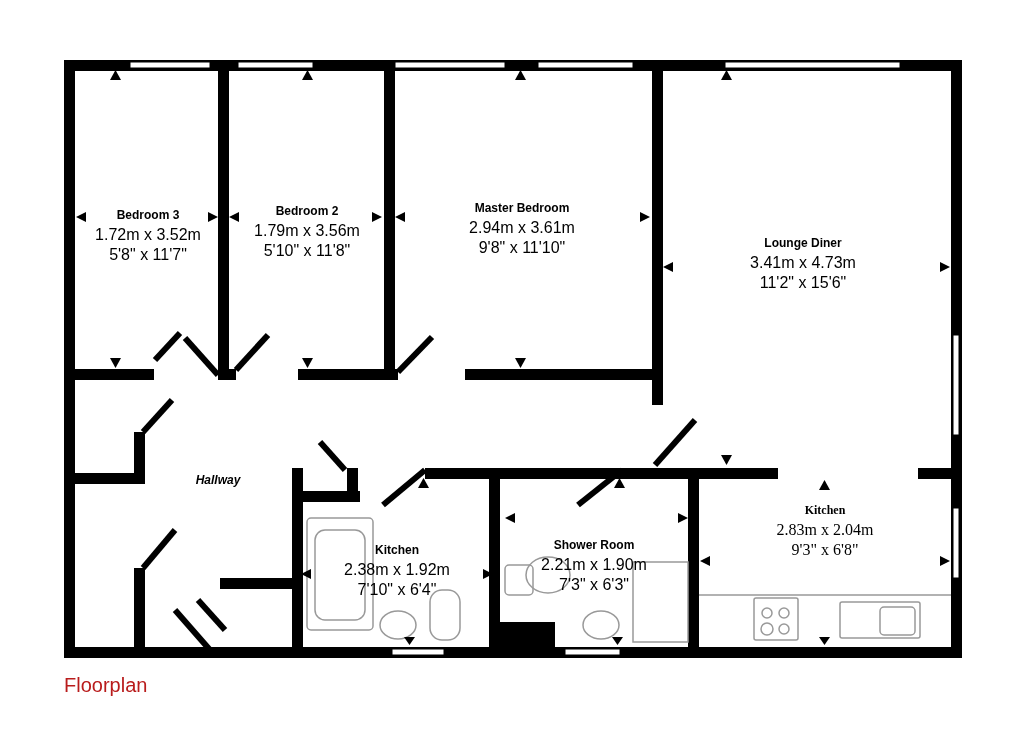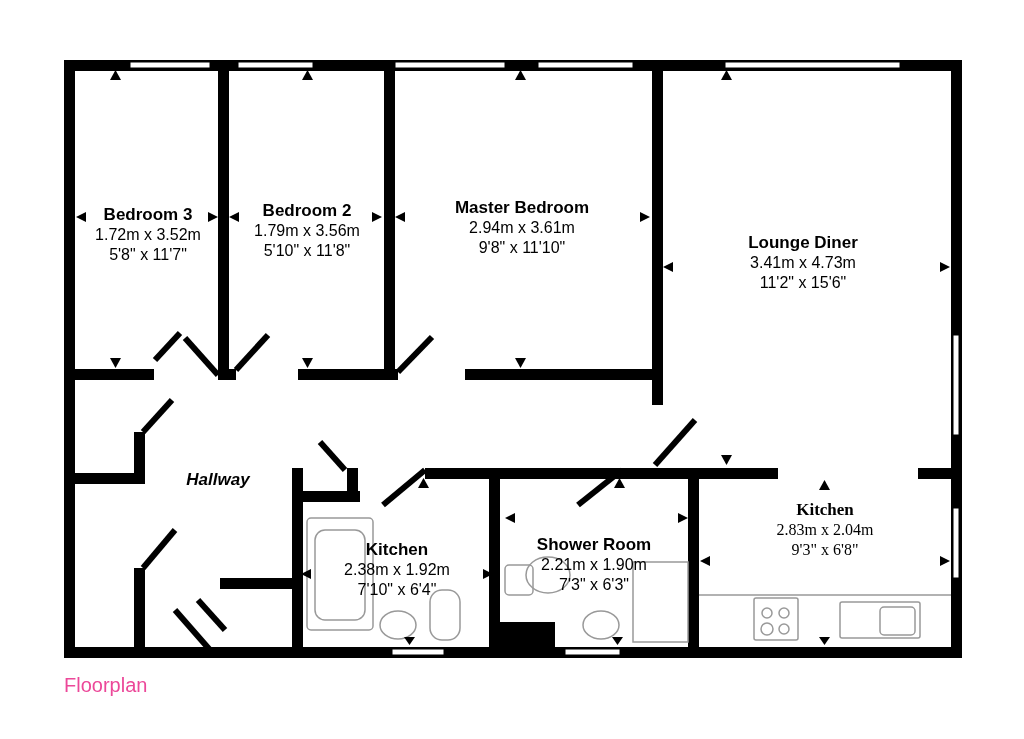--- a/index.html
+++ b/index.html
@@ -1,21 +1,21 @@
 <!DOCTYPE html>
 <html><head>
 <meta charset="utf-8">
 <style>
   html, body { margin: 0; padding: 0; background: #ffffff; }
   body { width: 1024px; height: 739px; position: relative; overflow: hidden; font-family: "Liberation Sans", sans-serif; }
   #plan { position: absolute; left: 0; top: 0; }
   .label { position: absolute; text-align: center; color: #000; line-height: 20px; transform: translateX(-50%); white-space: nowrap; }
-  .label .name { font-weight: bold; font-size: 17px; display: block; }
+  .label .name { font-weight: bold; font-size: 12px; display: block; }
   .label .dim { font-size: 16px; display: block; }
-  .caption { position: absolute; left: 64px; top: 674px; font-size: 20px; color: #ec4899; }
+  .caption { position: absolute; left: 64px; top: 674px; font-size: 20px; color: #b91c1c; }
 </style>
 </head>
 <body>
 
 <svg id="plan" width="1024" height="739" viewBox="0 0 1024 739">
   <g fill="#000">
 
     <rect x="64" y="60" width="898" height="11"></rect>
     <rect x="64" y="60" width="11" height="598"></rect>
     <rect x="951" y="60" width="11" height="598"></rect>

